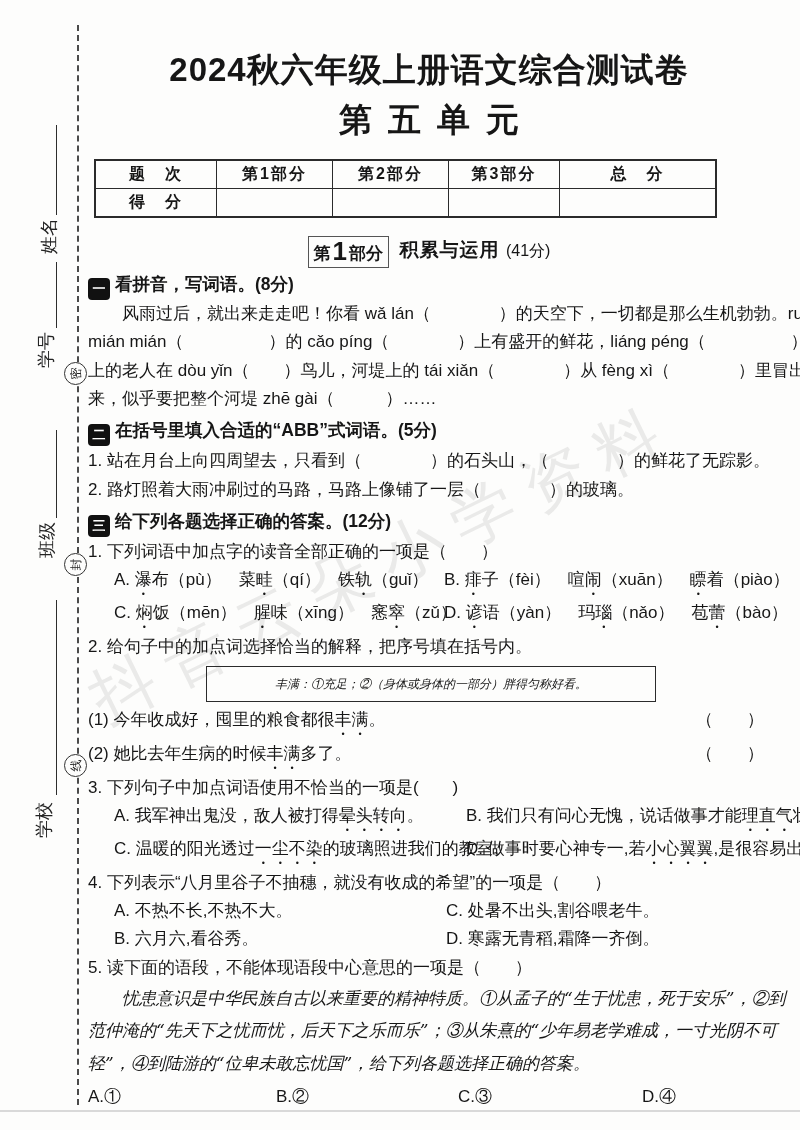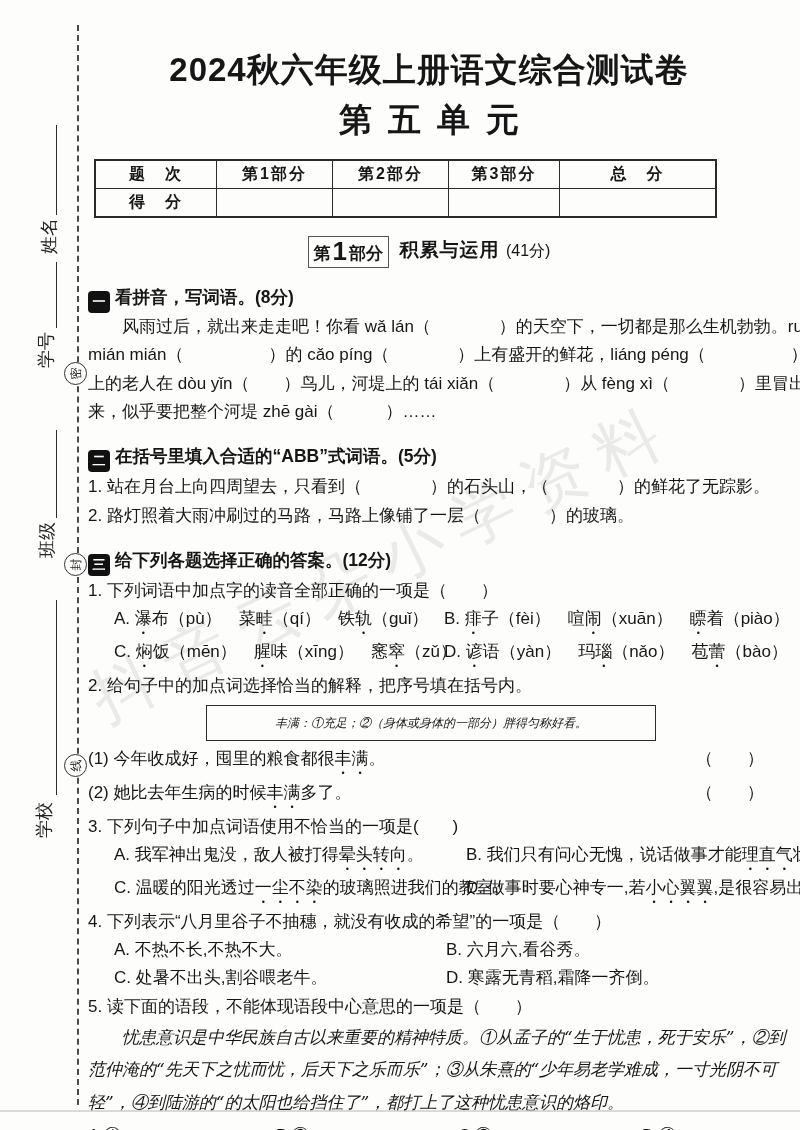--- a/index.html
+++ b/index.html
@@ -35,21 +35,21 @@
   table.score{border:2.5px solid #2b2b2b;}
   
   .part-head{margin-top:17px;text-align:center;line-height:30px;}
   .part-box{display:inline-block;border:1.5px solid #555;padding:0 5px;line-height:26px;
             vertical-align:middle;}
   .part-pre{font-size:17px;font-weight:bold;}
   .part-num{font-size:26px;font-weight:900;padding:0 2px;position:relative;top:1px;}
   .part-name{font-size:19px;font-weight:900;margin-left:6px;letter-spacing:1px;}
   .part-score{font-size:16px;margin-left:2px;}
   
-  .qtitle{font-size:17.5px;font-weight:bold;line-height:28px;margin-top:15px;}
+  .qtitle{font-size:17.5px;font-weight:bold;line-height:28px;margin-top:2px;}
   .badge{display:inline-block;width:22px;height:22px;background:#111;color:#fff;
          border-radius:4px;font-size:13px;line-height:22px;text-align:center;
          margin-right:5px;vertical-align:-3px;font-weight:bold;}
   .pline{font-size:17px;line-height:28.5px;white-space:nowrap;}
   .indent{padding-left:34px;}
   .item{font-size:17px;line-height:29.5px;white-space:nowrap;}
   .stem{font-size:17px;line-height:28px;margin-top:1px;white-space:nowrap;}
   .opts2{display:grid;grid-template-columns:330px 1fr;padding-left:26px;}
   .opts2 div{font-size:17px;line-height:28px;white-space:nowrap;}
   .defbox{width:432px;margin:5px 0 3px 118px;border:1.6px solid #2b2b2b;
@@ -161,30 +161,30 @@
     <div class="opts2" style="grid-template-columns:352px 1fr;">
       <div>A. 我军神出鬼没，敌人被打得<span class="dot">晕头转向</span>。</div>
       <div>B. 我们只有问心无愧，说话做事才能<span class="dot">理直气壮</span>。</div>
       <div>C. 温暖的阳光透过<span class="dot">一尘不染</span>的玻璃照进我们的教室。</div>
       <div>D. 做事时要心神专一,若<span class="dot">小心翼翼</span>,是很容易出错的。</div>
     </div>
 
     <div class="stem">4. 下列表示“八月里谷子不抽穗，就没有收成的希望”的一项是（　　）</div>
     <div class="opts2" style="grid-template-columns:332px 1fr;">
       <div>A. 不热不长,不热不大。</div>
+      <div>C. 处暑不出头,割谷喂老牛。</div>
       <div>B. 六月六,看谷秀。</div>
-      <div>C. 处暑不出头,割谷喂老牛。</div>
       <div>D. 寒露无青稻,霜降一齐倒。</div>
     </div>
 
     <div class="stem">5. 读下面的语段，不能体现语段中心意思的一项是（　　）</div>
     <div class="para kaiti">
       <div class="pline indent">忧患意识是中华民族自古以来重要的精神特质。①从孟子的“生于忧患，死于安乐”，②到</div>
       <div class="pline">范仲淹的“先天下之忧而忧，后天下之乐而乐”；③从朱熹的“少年易老学难成，一寸光阴不可</div>
-      <div class="pline">轻”，④到陆游的“的太阳也给挡住了”，都打上了这种忧患意识的烙印。</div>
+      <div class="pline">轻”，④到陆游的“位卑未敢忘忧国”，给下列各题选择正确的答案。</div>
     </div>
     <div class="opts4">
       <div>A.①</div>
       <div>B.②</div>
       <div>C.③</div>
       <div>D.④</div>
     </div>
 
   </div>
 </div>

